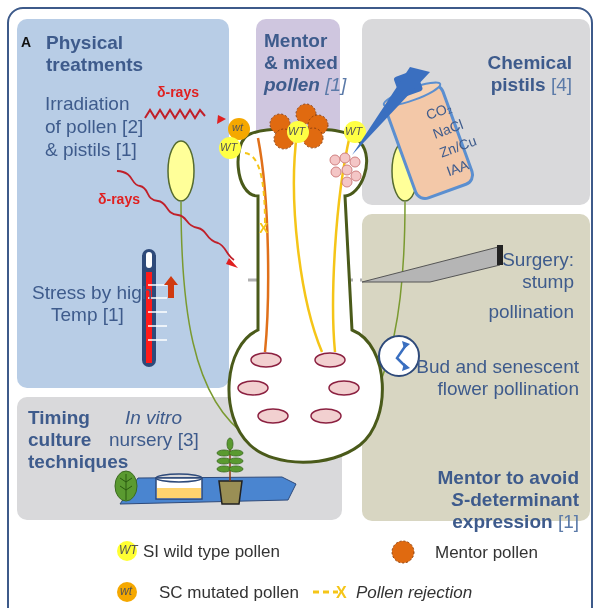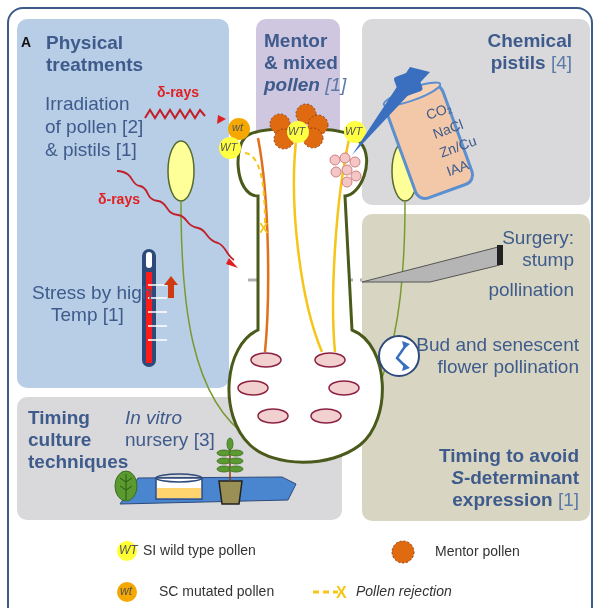--- a/index.html
+++ b/index.html
@@ -8,22 +8,22 @@
   .panel{position:absolute;border-radius:10px;}
   .p-phys{left:17px;top:19px;width:212px;height:369px;background:#b8cde6;}
   .p-mentor{left:256px;top:19px;width:84px;height:130px;background:#cfc6df;}
   .p-chem{left:362px;top:19px;width:228px;height:186px;background:#d9d9db;}
   .p-timing{left:362px;top:214px;width:228px;height:307px;background:#d8d6c2;}
   .p-tissue{left:17px;top:397px;width:325px;height:123px;background:#d9d9db;}
   .t{position:absolute;color:#3e5b8c;font-size:19px;line-height:19px;}
   .b{font-weight:bold;}
   .ref{font-weight:normal;color:#5b7aa8;}
   .red{color:#e02020;font-weight:bold;font-size:14px;}
-  .r{text-align:right;}
-  .lbl{position:absolute;font-size:14px;color:#333;}
+  .r{text-align:right;margin-top:22px;}
+  .lbl{position:absolute;font-size:17px;color:#333;}
   svg{position:absolute;left:0;top:0;}
 </style>
 </head>
 <body>
 
 <div class="frame"></div>
 
 <div class="panel p-phys"></div>
 <div class="panel p-mentor"></div>
 <div class="panel p-chem"></div>
@@ -173,28 +173,28 @@
   <div>NaCl</div>
   <div>Zn/Cu</div>
   <div>IAA</div>
 </div>
 
 <div class="t r" style="right:26px;top:228px;">Surgery:</div>
 <div class="t r" style="right:26px;top:250px;">stump</div>
 <div class="t r" style="right:26px;top:280px;">pollination</div>
 <div class="t r" style="right:21px;top:335px;">Bud and senescent</div>
 <div class="t r" style="right:21px;top:357px;">flower pollination</div>
-<div class="t b r" style="right:21px;top:446px;">Timing to avoid</div>
+<div class="t b r" style="right:21px;top:446px;">Mentor to avoid</div>
 <div class="t b r" style="right:21px;top:468px;"><i>S</i><span>-determinant</span></div>
 <div class="t b r" style="right:21px;top:490px;"><span>expression</span> <span class="ref">[1]</span></div>
 
 <div class="t b" style="left:28px;top:408px;">Timing</div>
 <div class="t b" style="left:28px;top:430px;">culture</div>
 <div class="t b" style="left:28px;top:452px;">techniques</div>
 <div class="t" style="left:125px;top:408px;font-style:italic;">In vitro</div>
-<div class="t" style="left:125px;top:430px;">nursery [3]</div>
+<div class="t" style="left:109px;top:430px;">nursery [3]</div>
 
 <div class="lbl" style="left:119px;top:543px;font-size:12px;font-style:italic;color:#555;">WT</div>
 <div class="lbl" style="left:143px;top:542px;">SI wild type pollen</div>
 <div class="lbl" style="left:120px;top:584px;font-size:12px;font-style:italic;color:#555;">wt</div>
 <div class="lbl" style="left:159px;top:583px;">SC mutated pollen</div>
 <div class="lbl" style="left:435px;top:543px;">Mentor pollen</div>
 <div class="lbl" style="left:356px;top:583px;font-style:italic;">Pollen rejection</div>
 
 </body></html>

